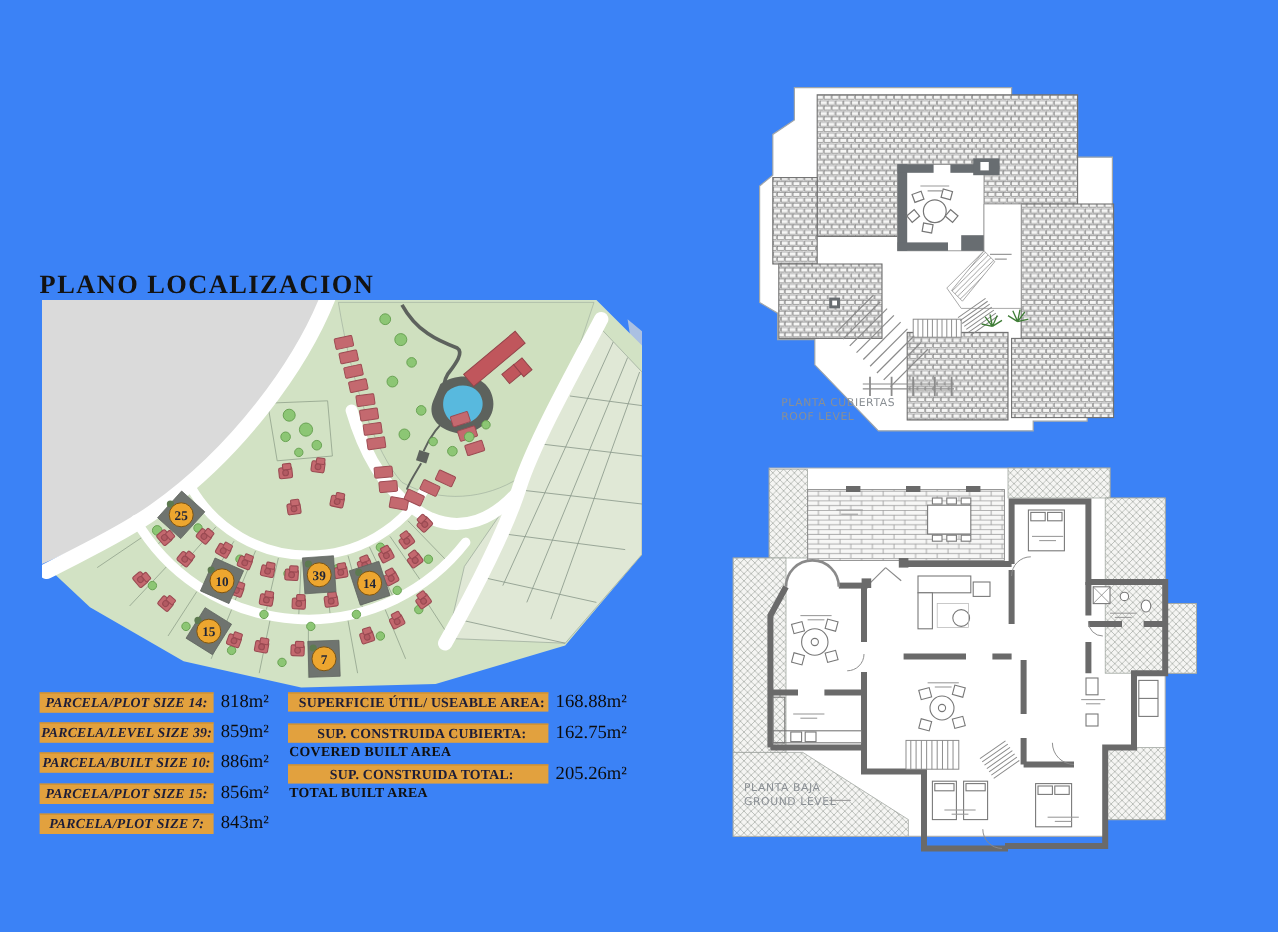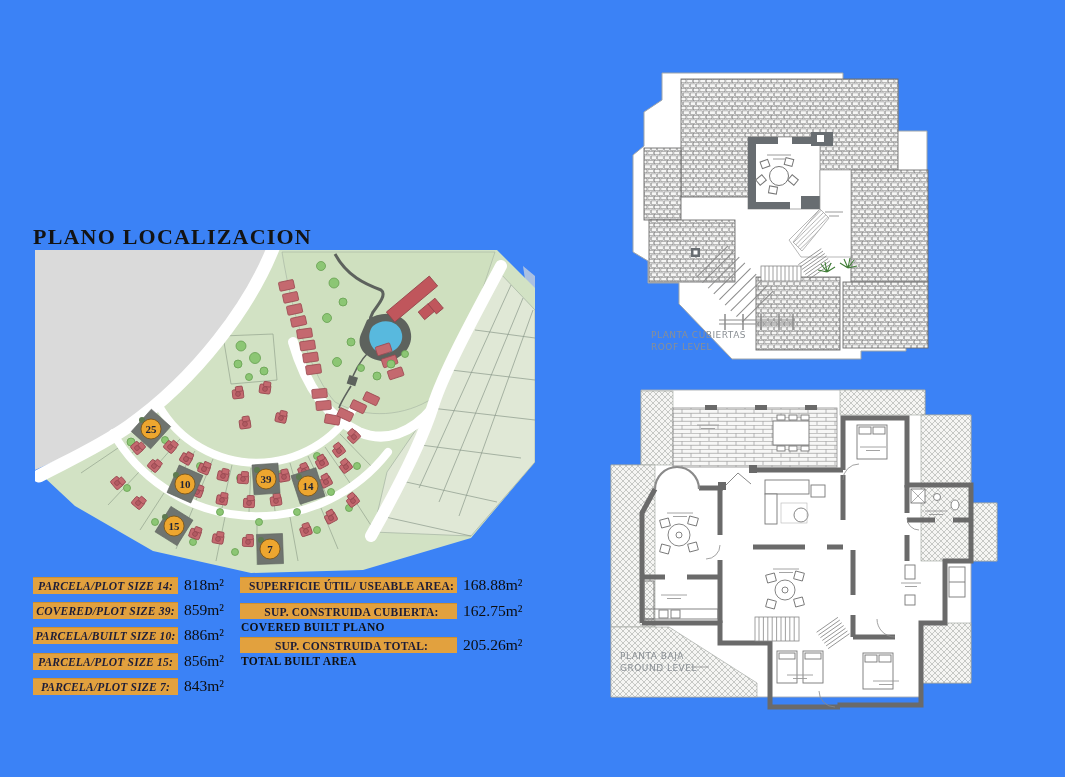--- a/index.html
+++ b/index.html
@@ -362,21 +362,21 @@
         </g>
     </g>
   </svg>
 
   <div class="ptable">
     <div class="trow">
       <div class="olabel">PARCELA/PLOT SIZE 14:</div>
       <div class="oval">818m²</div>
       </div>
     <div class="trow">
-      <div class="olabel">COVERED/PLOT SIZE 39:</div>
+      <div class="olabel">PARCELA/LEVEL SIZE 39:</div>
       <div class="oval">859m²</div>
       </div>
     <div class="trow">
       <div class="olabel">PARCELA/BUILT SIZE 10:</div>
       <div class="oval">886m²</div>
       </div>
     <div class="trow">
       <div class="olabel">PARCELA/PLOT SIZE 15:</div>
       <div class="oval">856m²</div>
       </div>
@@ -389,21 +389,21 @@
   <div class="atable">
     <div class="ablock arow1">
       <div class="olabel">SUPERFICIE ÚTIL/ USEABLE AREA:</div>
       <div class="oval">168.88m²</div>
       </div>
     <div>
       <div class="ablock">
         <div class="olabel">SUP. CONSTRUIDA CUBIERTA:</div>
         <div class="oval">162.75m²</div>
         </div>
-      <div class="sub">COVERED BUILT PLANO</div>
+      <div class="sub">COVERED BUILT AREA</div>
     </div>
     <div>
       <div class="ablock">
         <div class="olabel">SUP. CONSTRUIDA TOTAL:</div>
         <div class="oval">205.26m²</div>
         </div>
       <div class="sub">TOTAL BUILT AREA</div>
     </div>
   </div>
 

